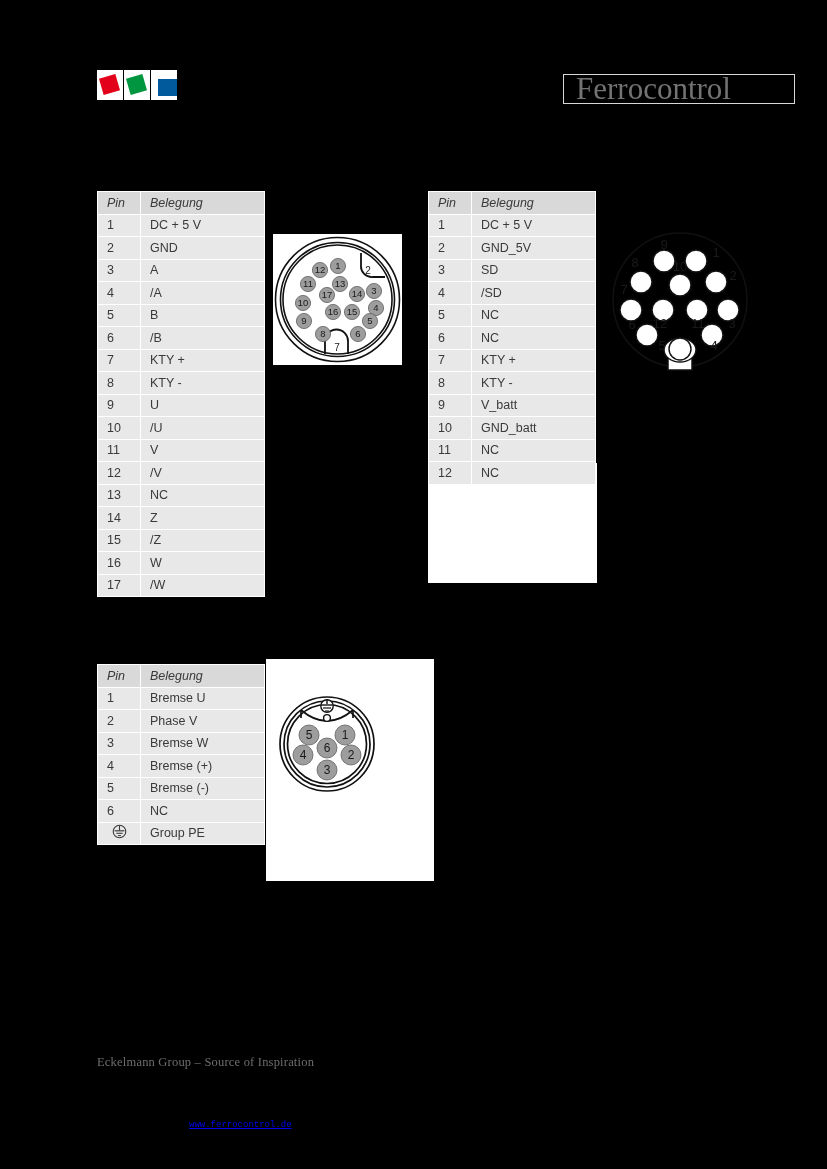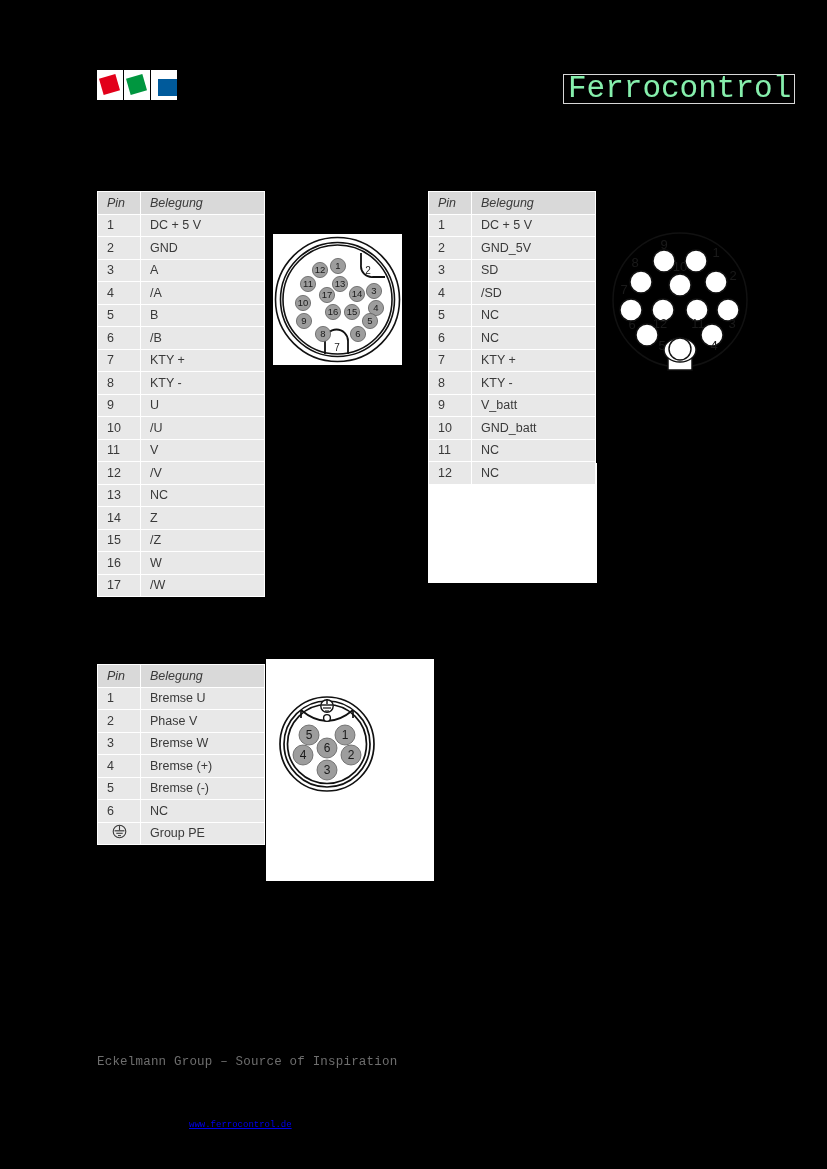--- a/index.html
+++ b/index.html
@@ -49,26 +49,26 @@
     position: absolute;
     left: 563px;
     top: 74px;
     width: 232px;
     height: 30px;
     border: 1px solid #d7d7d7;
     overflow: hidden;
   }
   #brand-text {
     position: absolute;
-    left: 4px;
+    left: 12px;
     top: -5px;
     font-size: 31px;
     line-height: 38px;
-    color: #86efac;
-    font-family: Liberation Mono, monospace;
+    color: #737373;
+    font-family: Liberation Serif, serif;
     font-weight: 300;
     white-space: nowrap;
     letter-spacing: 0px;
   }
 
   
   .pin-table {
     position: absolute;
     border-collapse: collapse;
     font-size: 12.5px;
@@ -111,21 +111,21 @@
   #conn2 { left: 602px; top: 230px; width: 156px; height: 141px; }
   #conn3 { left: 277px; top: 690px; width: 100px; height: 108px; }
 
   
   #footer-claim {
     position: absolute;
     left: 97px;
     top: 1055px;
     font-size: 12.5px;
     color: #6e6e6e;
-    font-family: Liberation Mono, monospace;
+    font-family: Liberation Serif, serif;
     letter-spacing: 0.2px;
     white-space: nowrap;
   }
   #footer-link {
     position: absolute;
     left: 189px;
     top: 1120px;
     font-size: 9px;
     color: #0000ee;
     text-decoration: underline;

